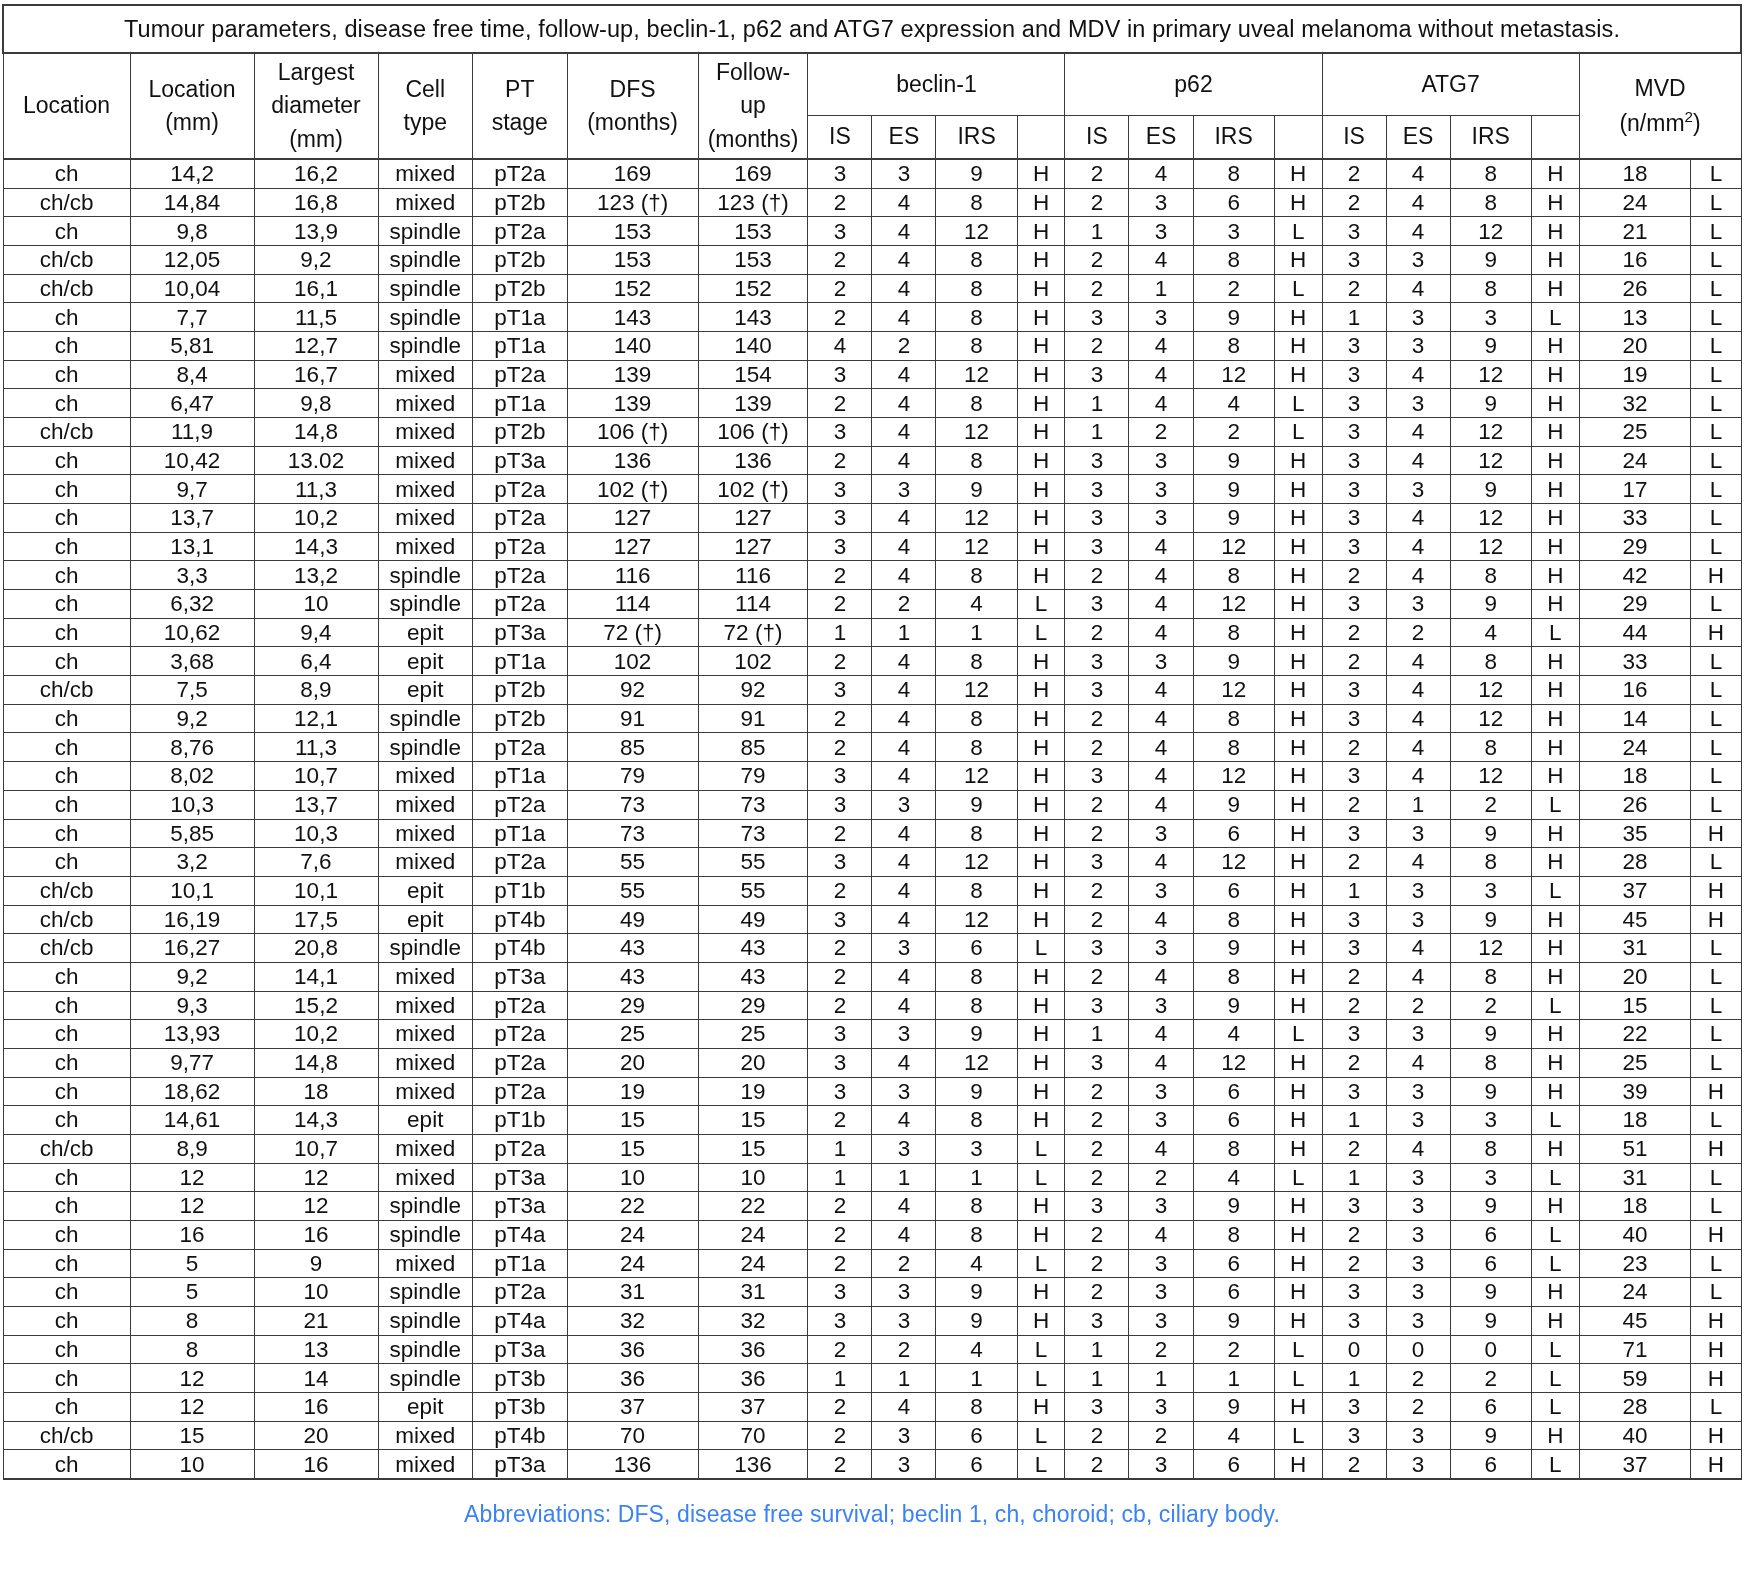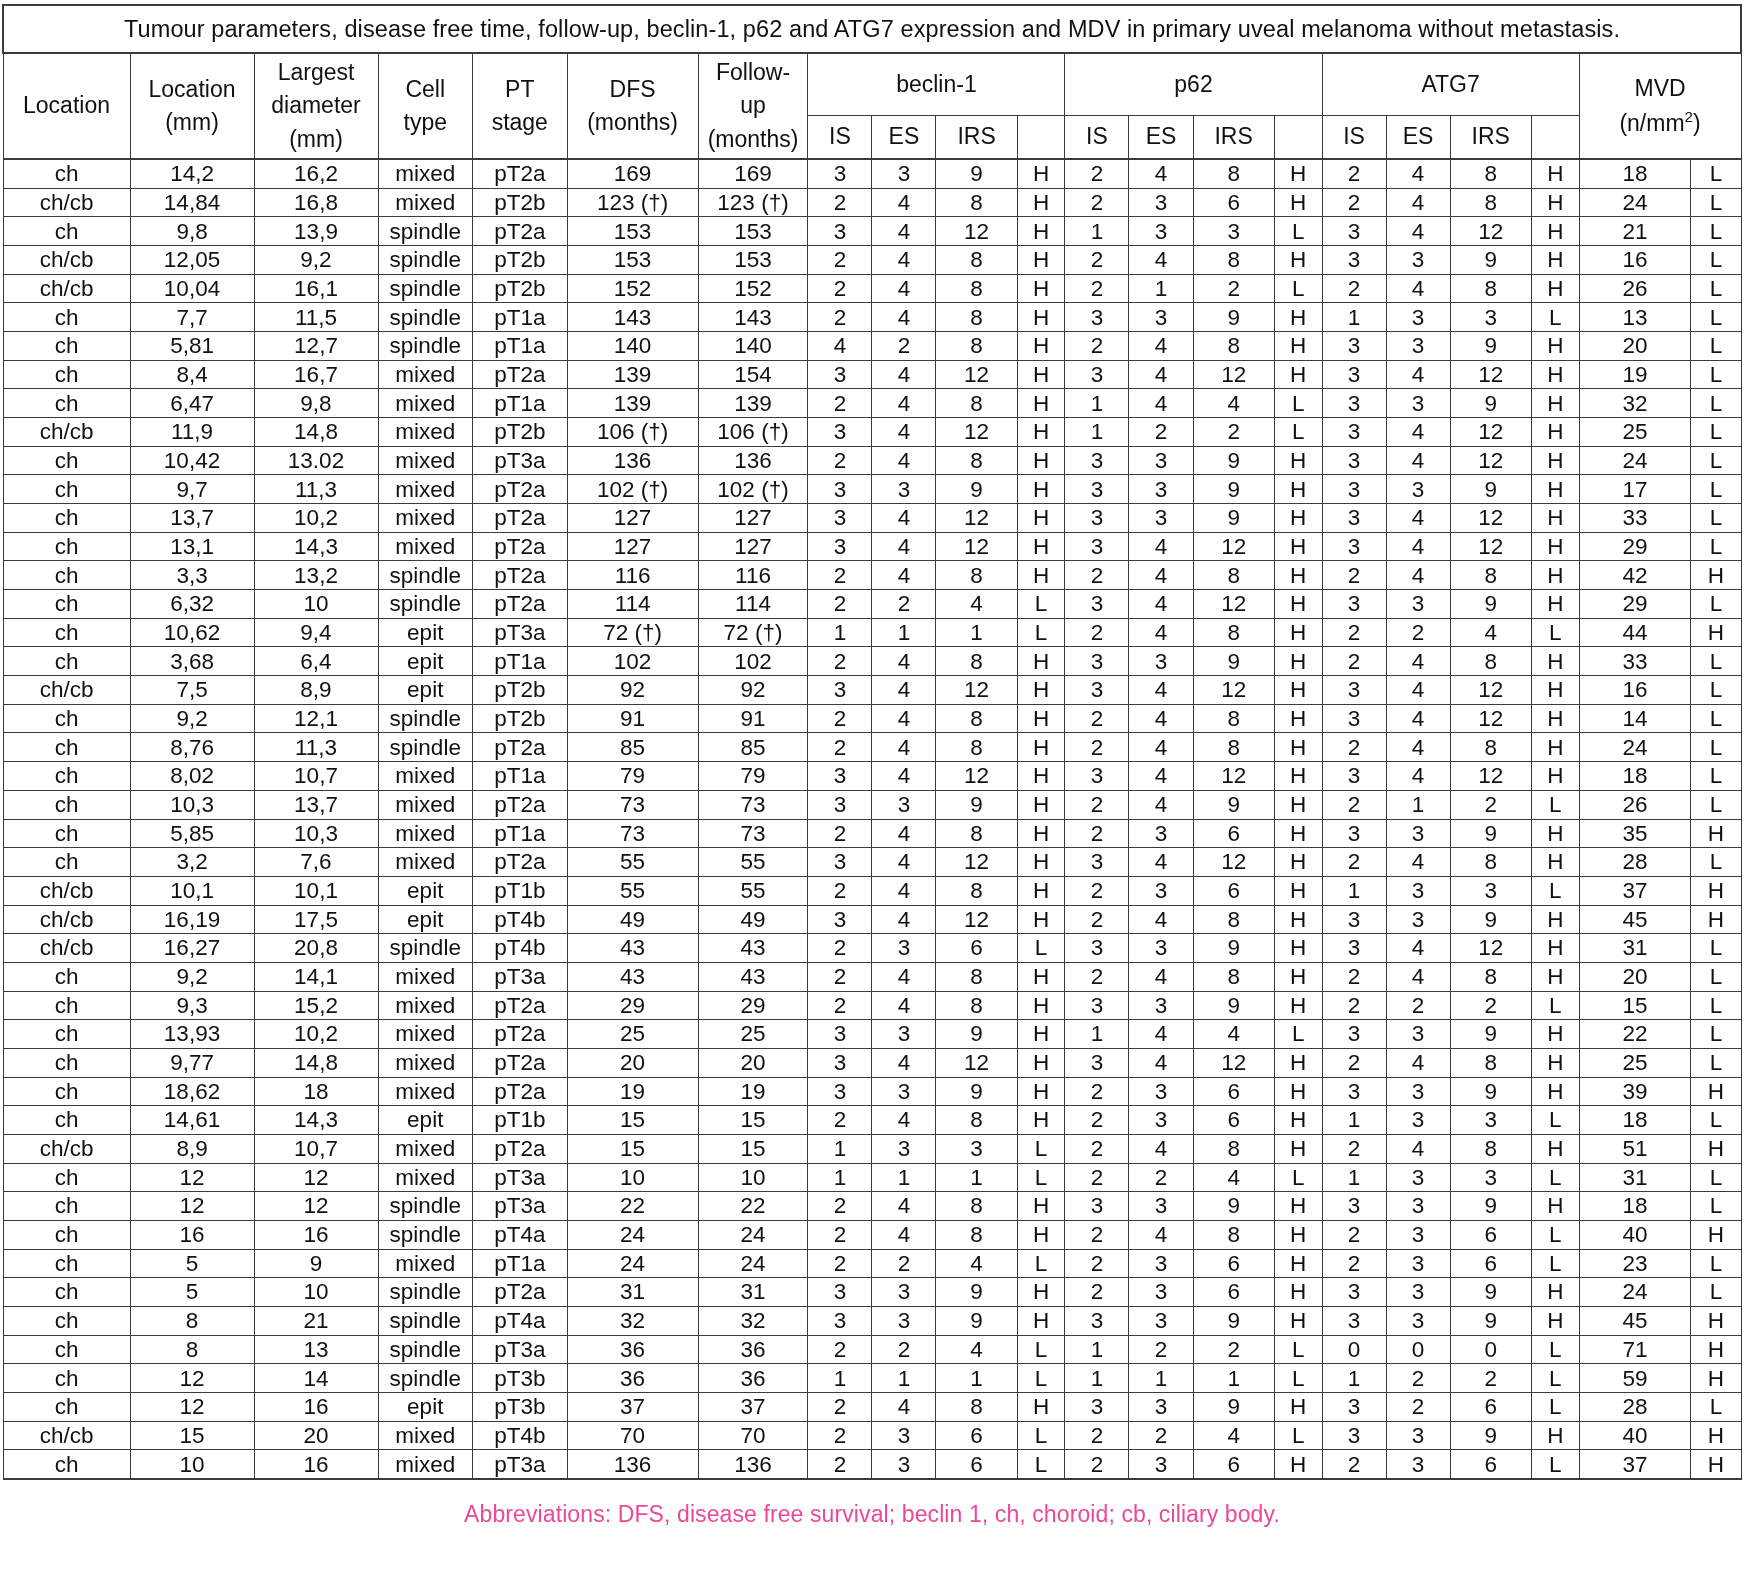--- a/index.html
+++ b/index.html
@@ -75,21 +75,21 @@
   }
   tbody.body-rows tr:last-child td {
     border-bottom: 2px solid #3b3b3b;
   }
   td.edge-l { border-left: 2px solid #3b3b3b; }
   td.edge-r { border-right: 2px solid #3b3b3b; }
   .footer {
     text-align: center;
     font-size: 23px;
     margin-top: 52px;
-    color: #ec4899;
+    color: #3b82f6;
     letter-spacing: 0.1px;
   }
   .hdr-stack {
     display: flex;
     flex-direction: column;
     justify-content: center;
     align-items: center;
     line-height: 1.45;
   }
   sup { font-size: 0.66em; vertical-align: super; }

